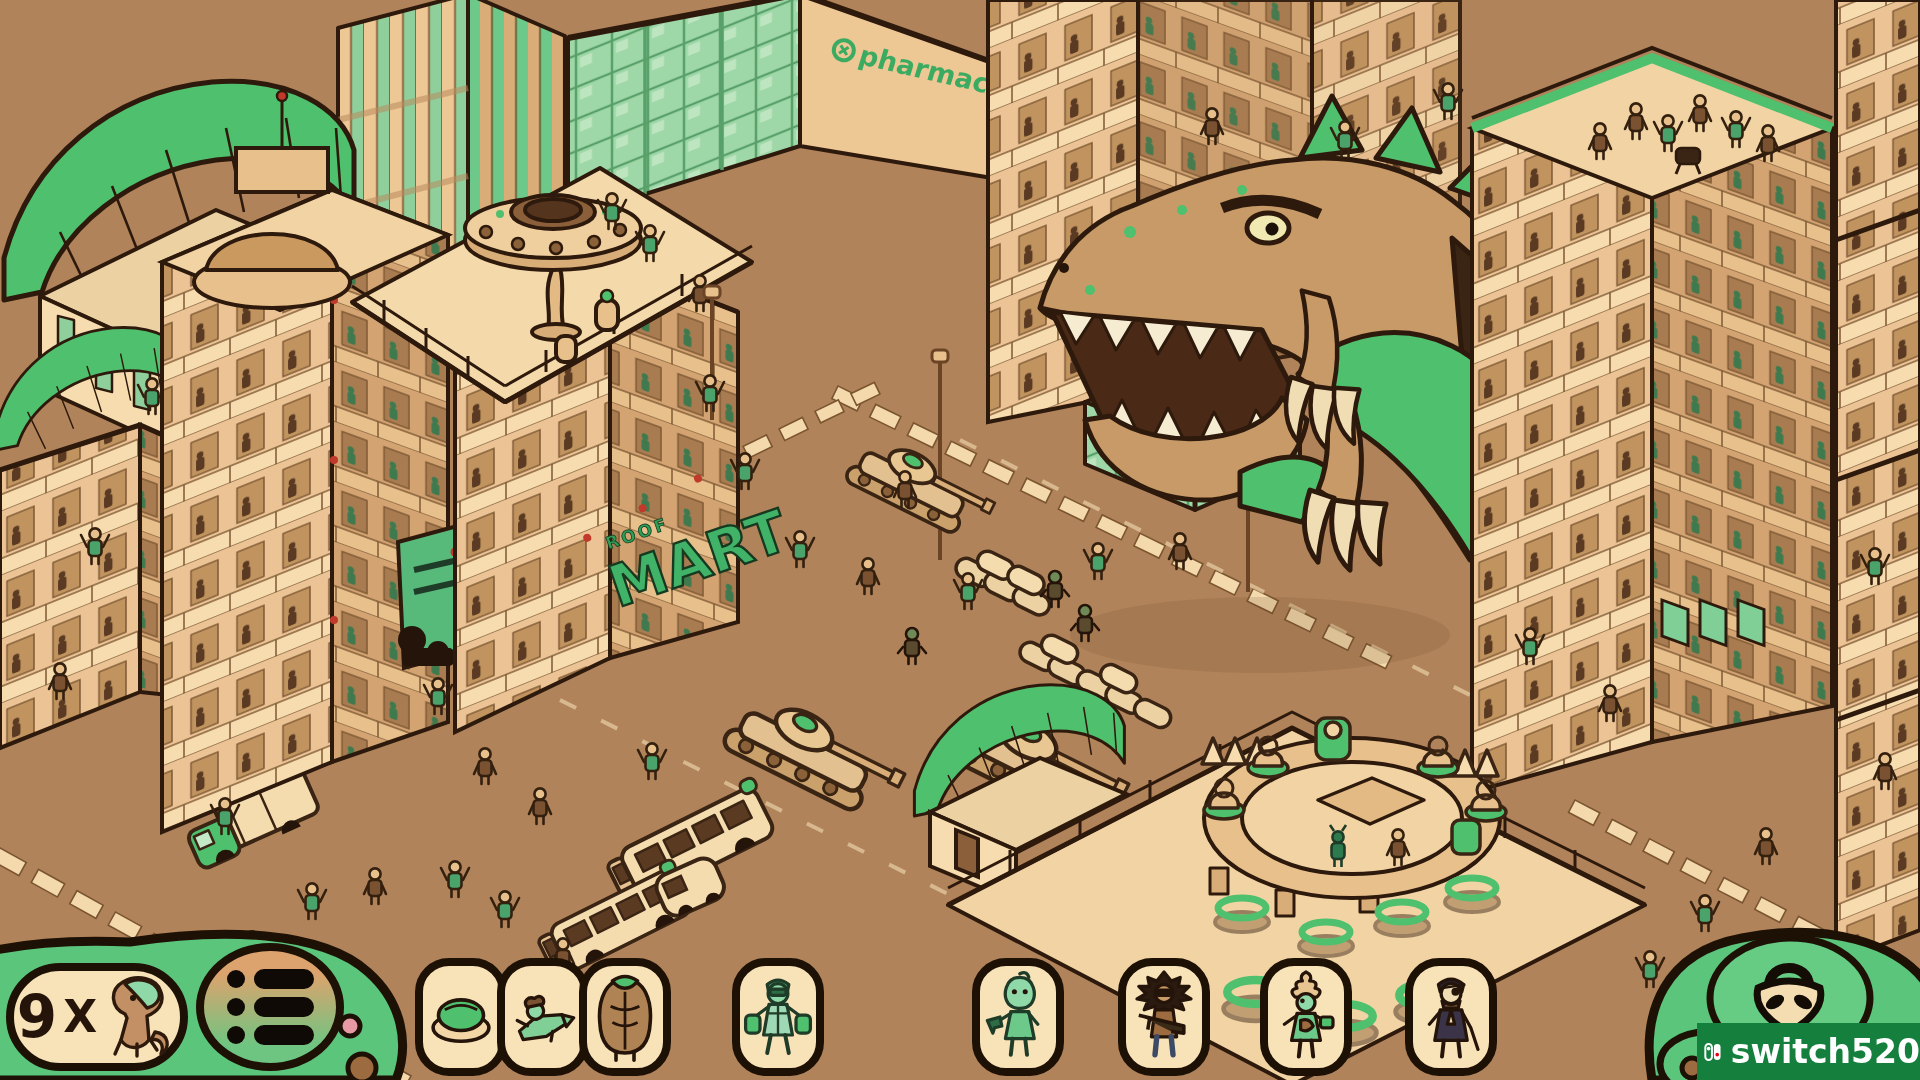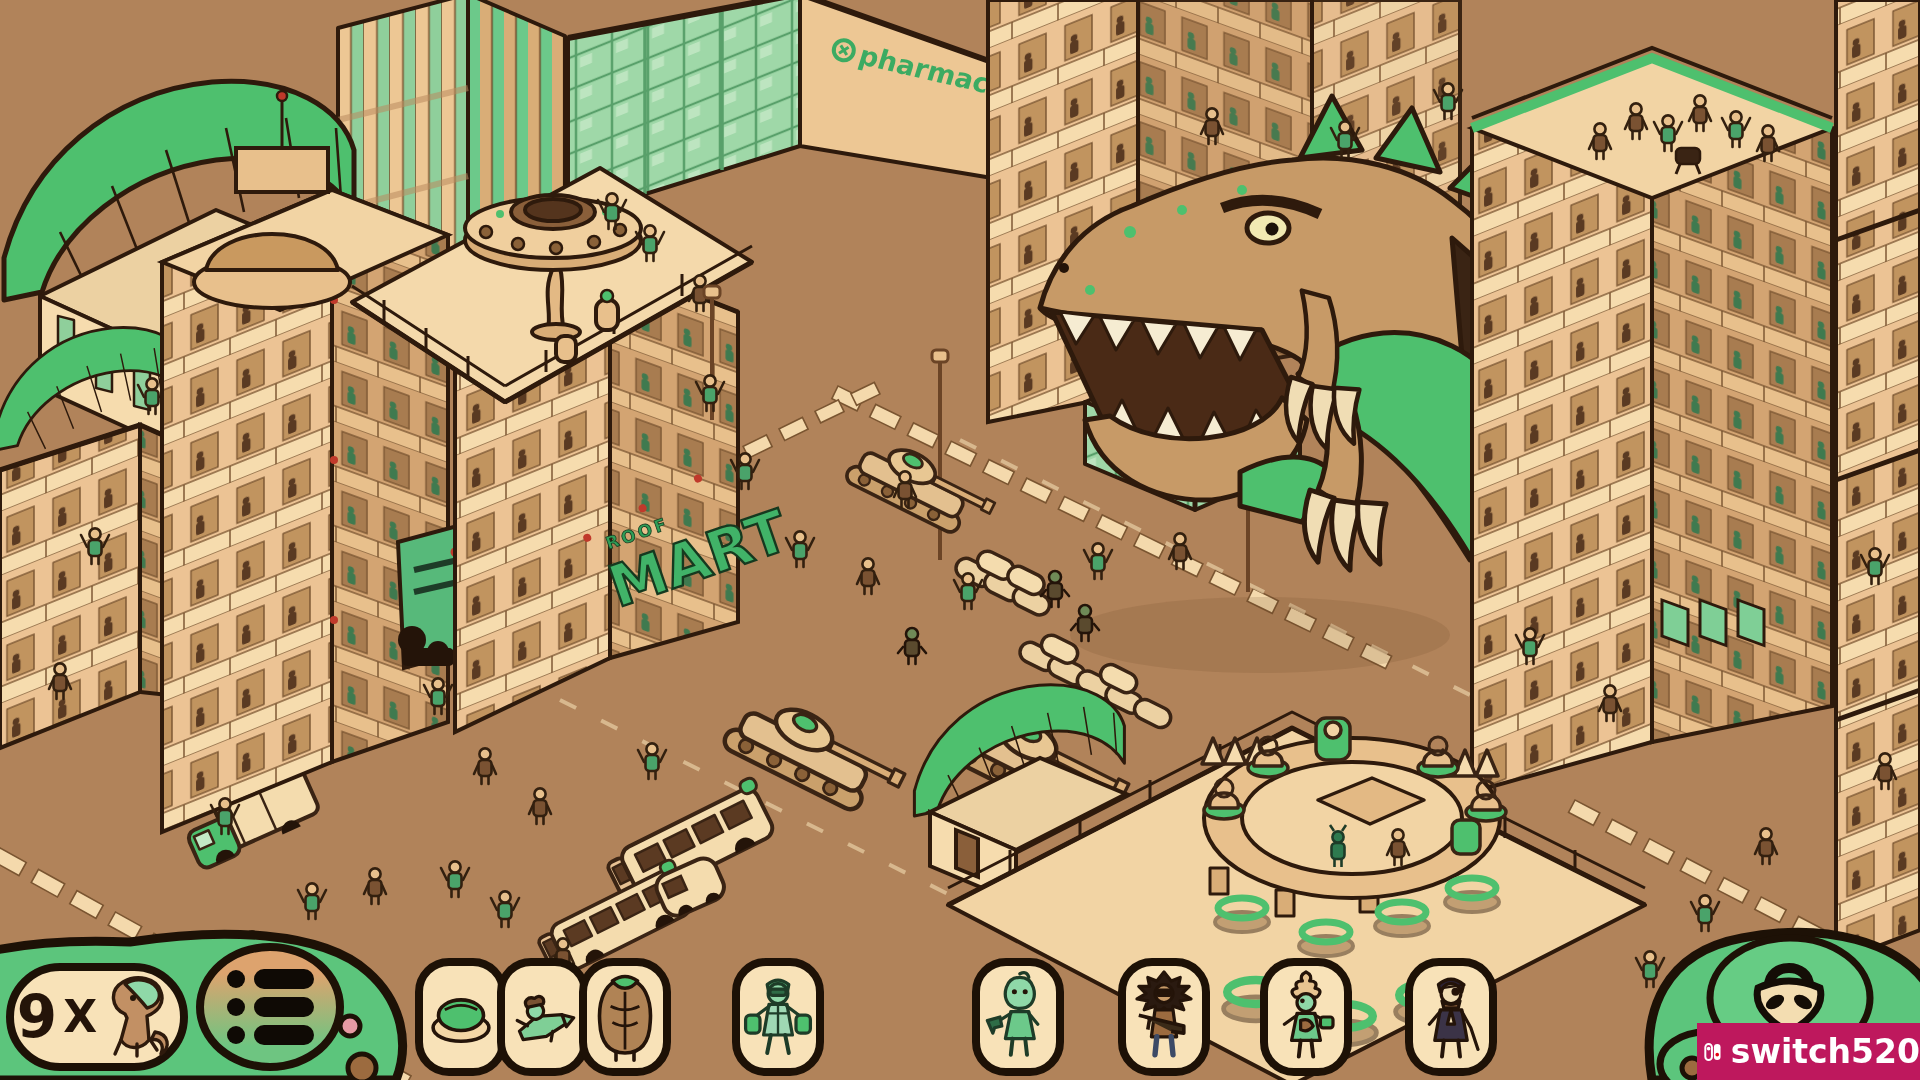--- a/index.html
+++ b/index.html
@@ -16,21 +16,21 @@
   .menu-pill{left:196px;top:943px;width:148px;height:128px;border-radius:50%;
              background:linear-gradient(#dda36e 20%,#6ec581 85%);}
   .card{position:absolute;top:958px;width:92px;height:118px;background:#f8e2b8;
         border:8px solid #1d1106;border-radius:34px;box-sizing:border-box;
         display:flex;align-items:center;justify-content:center;}
   .tray{position:absolute;top:958px;left:415px;display:flex;}
   .tray .cell{position:relative;width:92px;height:118px;background:#f8e2b8;border:8px solid #1d1106;
               border-radius:34px;box-sizing:border-box;margin-left:-10px;
               display:flex;align-items:center;justify-content:center;}
   .tray .cell:first-child{margin-left:0;}
-  .watermark{position:absolute;left:1697px;top:1023px;width:223px;height:57px;background:#be185d;
+  .watermark{position:absolute;left:1697px;top:1023px;width:223px;height:57px;background:#15803d;
              display:flex;align-items:center;gap:8px;padding-left:6px;box-sizing:border-box;}
   .watermark .wm-text{color:#ffffff;font-size:33px;font-weight:600;letter-spacing:0px;}
 </style>
 </head>
 <body>
 
 <div id="stage">
 
 <svg id="scene" width="1920" height="1080" viewBox="0 0 1920 1080">
   <defs>

